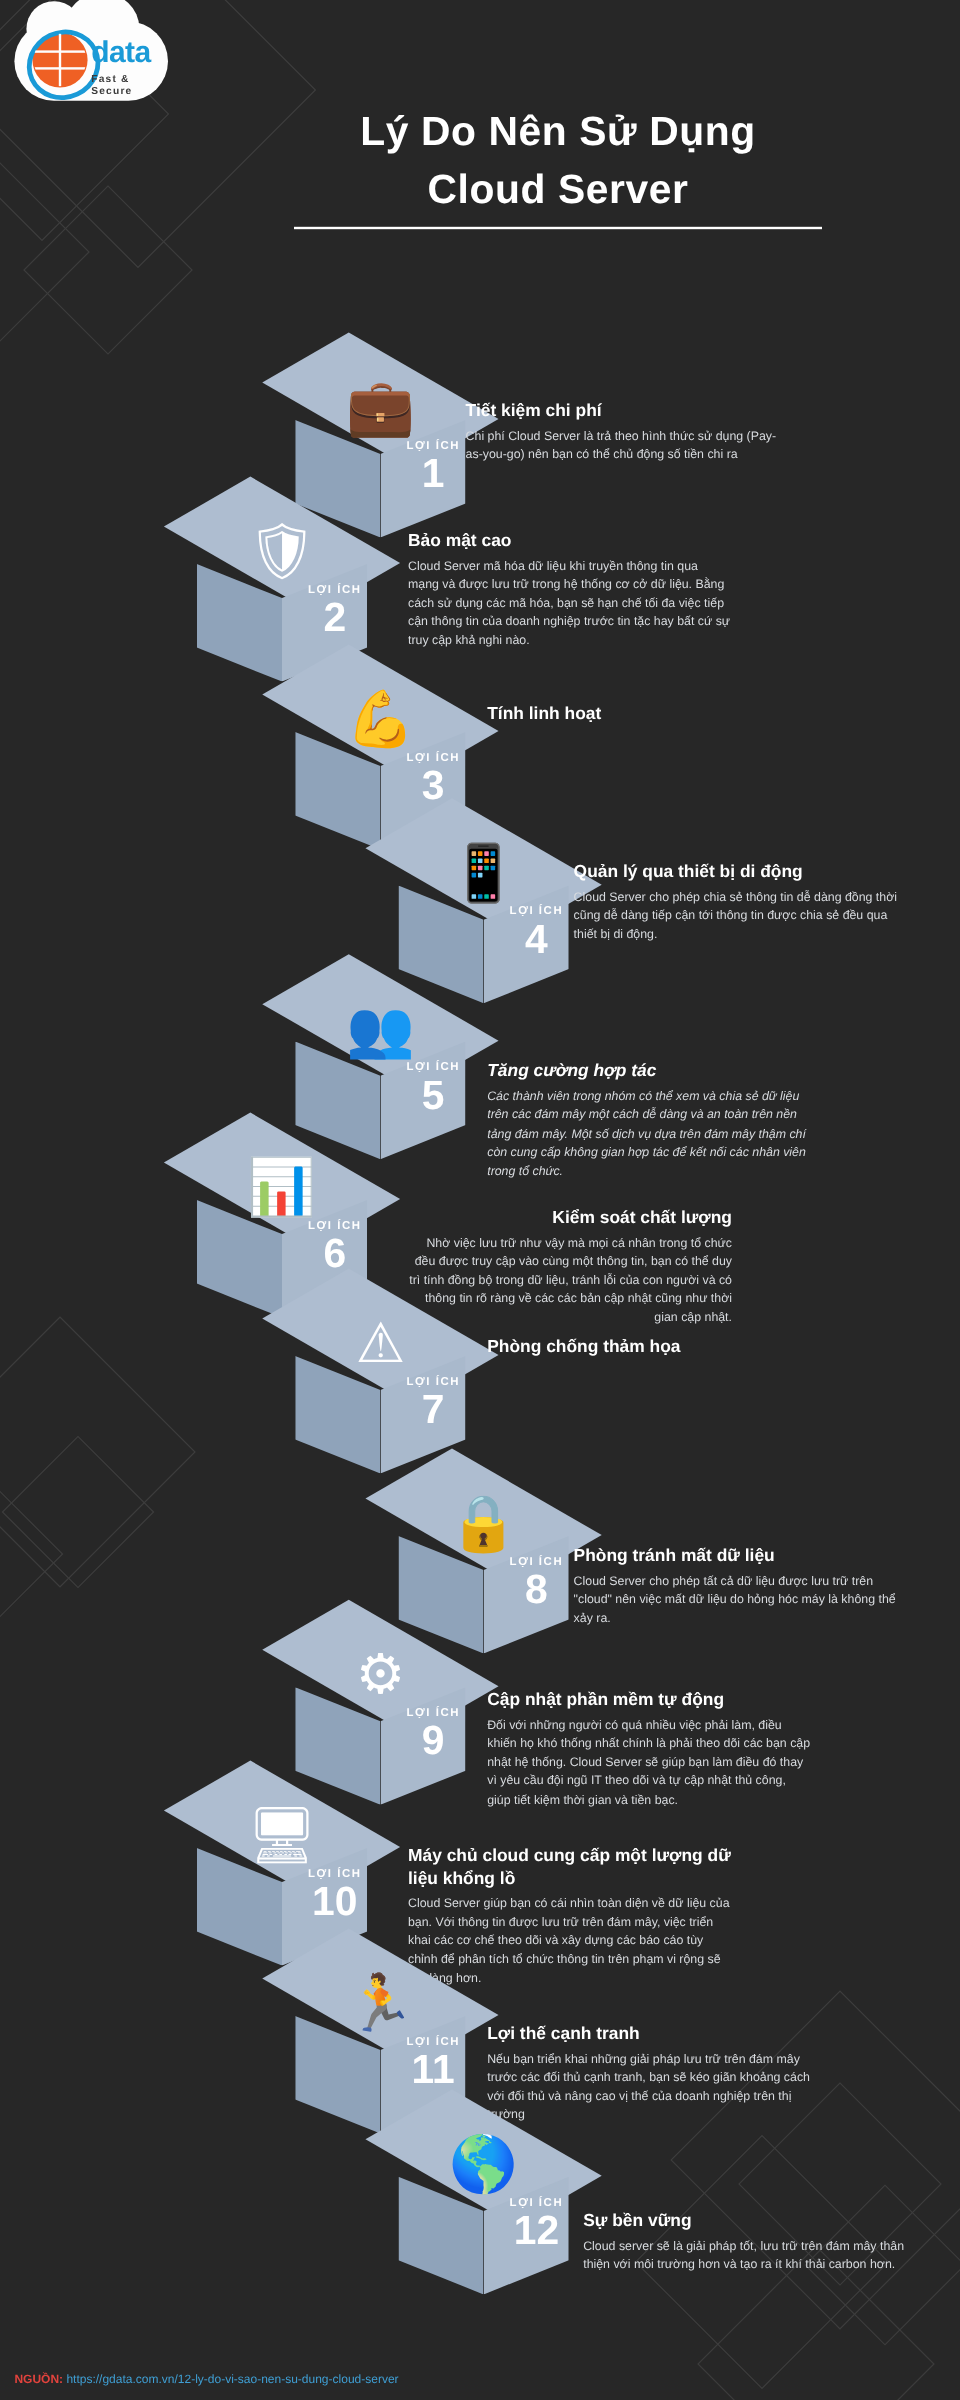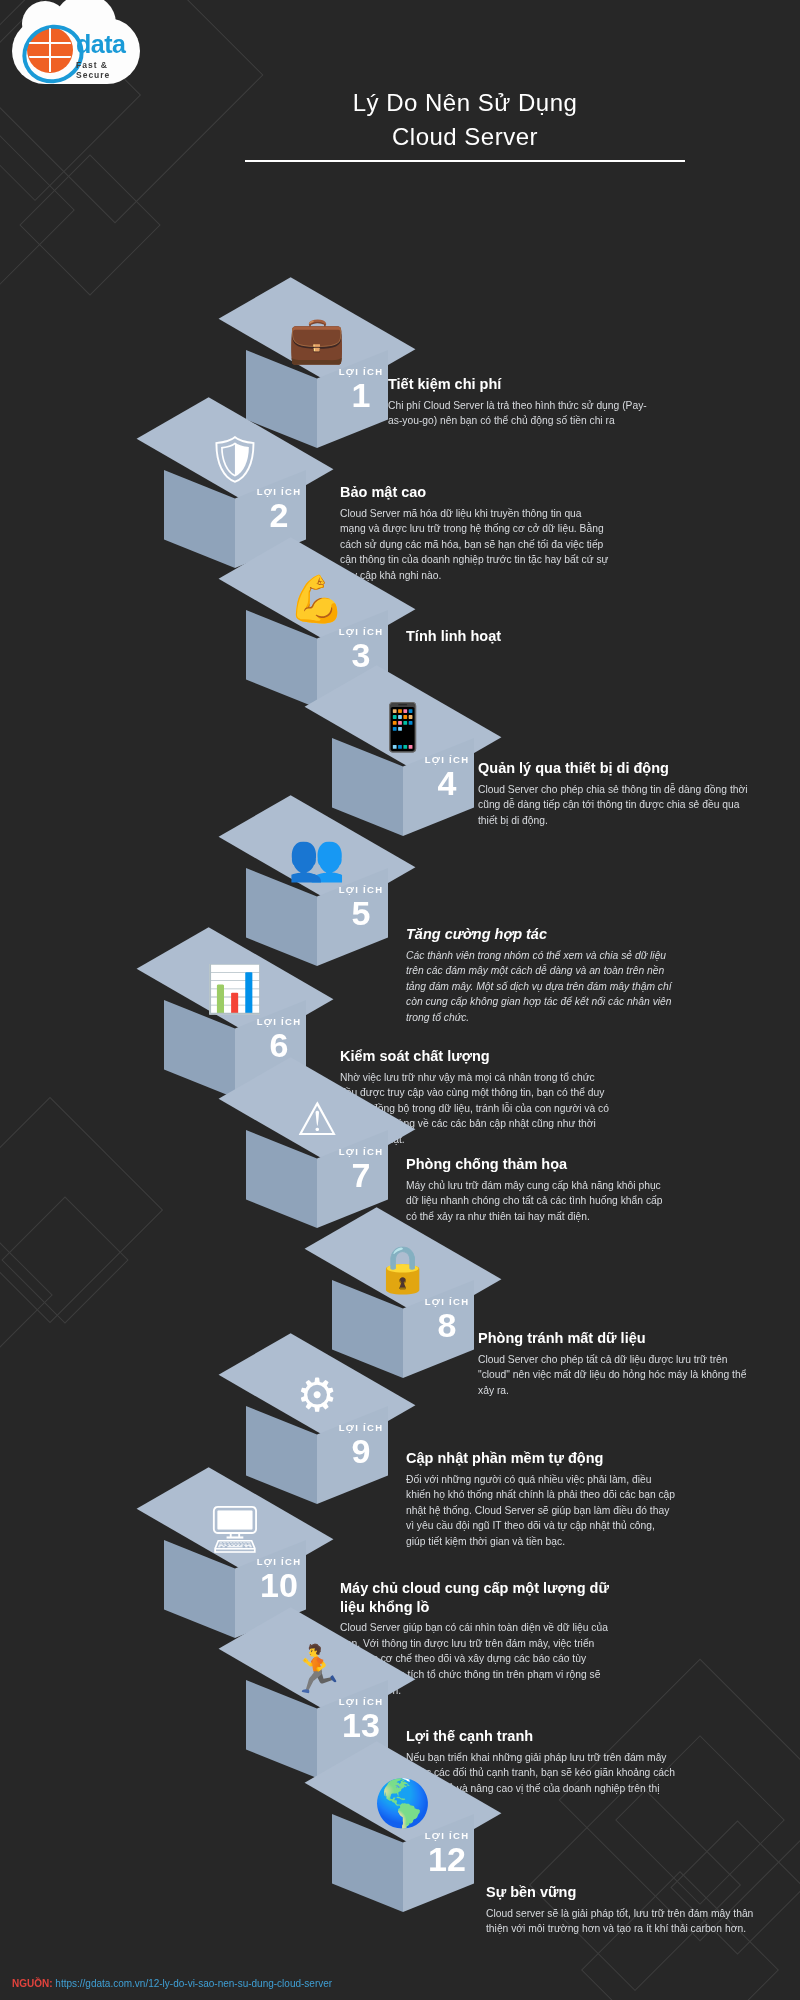--- a/index.html
+++ b/index.html
@@ -48,21 +48,21 @@
     font-size:25px; font-weight:bold; color:#1a9ad7; letter-spacing:-.5px;
   }
   .logo-sub {
     position:absolute; left:64px; top:52px; z-index:5;
     font-size:8.5px; font-weight:bold; color:#3b3b3b; letter-spacing:1px;
   }
 
   
   .title-block { position:absolute; left:230px; top:86px; width:470px; z-index:4; text-align:center; }
   .title-l1, .title-l2 {
-    font-size:24px; font-weight:normal; letter-spacing:.5px; line-height:1.42;
+    font-size:34px; font-weight:bold; letter-spacing:.5px; line-height:1.42;
     color:#fff;
   }
   .title-rule { margin:6px auto 0; width:440px; height:2px; background:#fff; }
 
   
   .stack { position:absolute; inset:0; z-index:2; }
 
   .benefit { position:absolute; }
 
   
@@ -91,21 +91,21 @@
   .cube .lbl {
     position:absolute; z-index:4; right:10px; top:74px; width:62px;
     text-align:center; font-size:9.5px; font-weight:bold; letter-spacing:1.3px;
     color:#ffffff;
   }
   .cube .num {
     position:absolute; z-index:4; right:8px; top:86px; width:66px;
     text-align:center; font-size:34px; font-weight:bold; color:#ffffff; line-height:1;
   }
 
-  .txt { position:absolute; width:270px;margin-top:41px; }
+  .txt { position:absolute; width:270px; }
   .txt h3 {
     font-size:14.5px; font-weight:bold; color:#ffffff;
     margin-bottom:4px; line-height:1.28;
   }
   .txt p {
     font-size:10.3px; line-height:1.52; color:#d8dbdf;
   }
 
   
   .footer {
@@ -229,38 +229,37 @@
 
   <div class="benefit">
     <div class="cube" style="left:150px; top:942px;">
       <div class="top"></div>
       <div class="left"></div>
       <div class="right"></div>
       <div class="art">📊</div>
       <div class="lbl">LỢI ÍCH</div>
       <div class="num">6</div>
     </div>
-    <div class="txt" style="left:340px; top:1006px;">
+    <div class="txt" style="left:340px; top:1006px;text-align:right;">
       <h3>Kiểm soát chất lượng</h3>
       <p>Nhờ việc lưu trữ như vậy mà mọi cá nhân trong tổ chức đều được truy cập vào cùng một thông tin, bạn có thể duy trì tính đồng bộ trong dữ liệu, tránh lỗi của con người và có thông tin rõ ràng về các các bản cập nhật cũng như thời gian cập nhật.</p>
     </div>
   </div>
 
   <div class="benefit">
     <div class="cube" style="left:232px; top:1072px;">
       <div class="top"></div>
       <div class="left"></div>
       <div class="right"></div>
       <div class="art">⚠</div>
       <div class="lbl">LỢI ÍCH</div>
       <div class="num">7</div>
     </div>
     <div class="txt" style="left:406px; top:1114px;">
       <h3>Phòng chống thảm họa</h3>
-      <p>Máy chủ lưu trữ đám mây cung cấp khả năng khôi phục dữ liệu nhanh chóng cho tất cả các tình huống khẩn cấp có thể xảy ra như thiên tai hay mất điện.</p>
     </div>
   </div>
 
   <div class="benefit">
     <div class="cube" style="left:318px; top:1222px;">
       <div class="top"></div>
       <div class="left"></div>
       <div class="right"></div>
       <div class="art">🔒</div>
       <div class="lbl">LỢI ÍCH</div>
@@ -302,21 +301,21 @@
     </div>
   </div>
 
   <div class="benefit">
     <div class="cube" style="left:232px; top:1622px;">
       <div class="top"></div>
       <div class="left"></div>
       <div class="right"></div>
       <div class="art">🏃</div>
       <div class="lbl">LỢI ÍCH</div>
-      <div class="num">13</div>
+      <div class="num">11</div>
     </div>
     <div class="txt" style="left:406px; top:1686px;">
       <h3>Lợi thế cạnh tranh</h3>
       <p>Nếu bạn triển khai những giải pháp lưu trữ trên đám mây trước các đối thủ cạnh tranh, bạn sẽ kéo giãn khoảng cách với đối thủ và nâng cao vị thế của doanh nghiệp trên thị trường</p>
     </div>
   </div>
 
   <div class="benefit">
     <div class="cube" style="left:318px; top:1756px;">
       <div class="top"></div>

